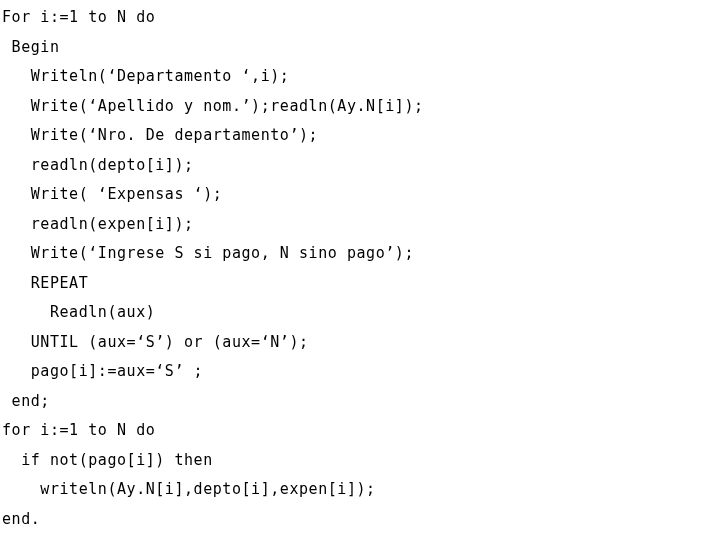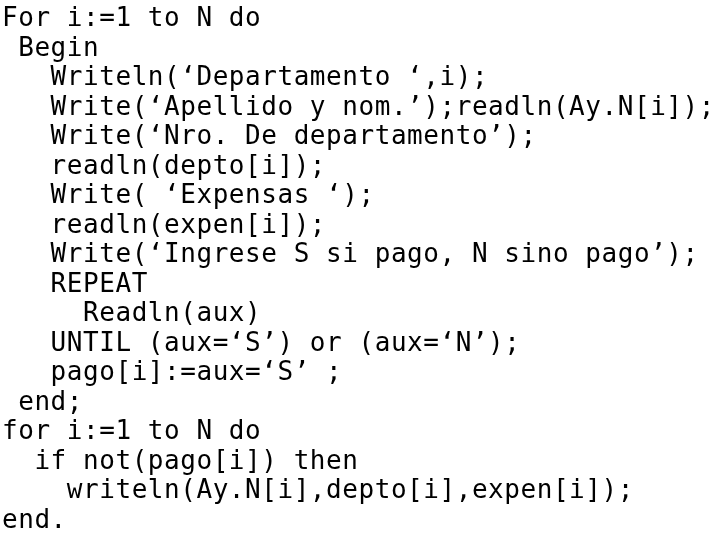--- a/index.html
+++ b/index.html
@@ -27,21 +27,21 @@
     top: 3px;
     width: 716px;
     margin: 0;
     padding: 0;
     list-style: none;
     color: #000000;
   }
   .code-line {
     display: block;
     font-family: "DejaVu Sans Mono", "Liberation Mono", monospace;
-    font-size: 26px;
+    font-size: 15px;
     line-height: 29.5px;
     letter-spacing: 0.55px;
     color: #000000;
     white-space: pre;
     font-weight: normal;
     height: 29.5px;
   }
 </style>
 </head>
 <body>

